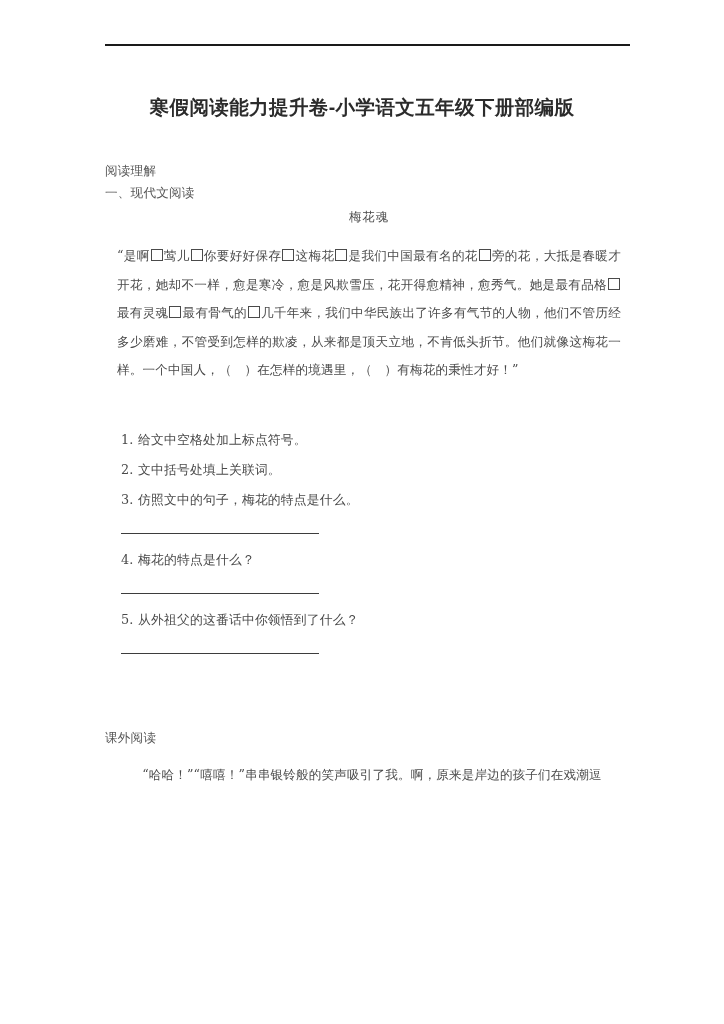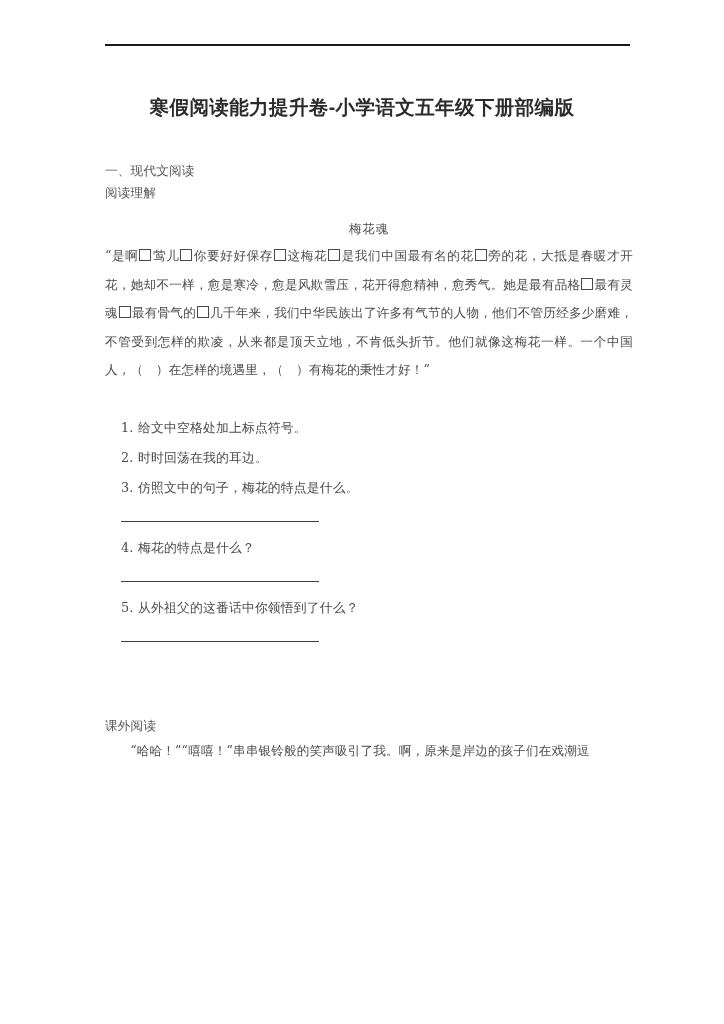--- a/index.html
+++ b/index.html
@@ -60,21 +60,21 @@
     line-height: 22px;
     color: #565656;
     letter-spacing: 0.2px;
   }
 
   .piece-title {
     text-align: center;
     font-size: 12.4px;
     line-height: 26px;
     color: #4a4a4a;
-    margin-top: 12px;
+    margin-top: 0;
     letter-spacing: 1px;
   }
 
   .body-text {
     font-size: 12.6px;
     line-height: 28.6px;
     color: #4a4a4a;
     text-align: justify;
     letter-spacing: 0.15px;
   }
@@ -116,51 +116,51 @@
     display: inline-block;
     width: 198px;
     border-bottom: 1.6px solid #3d3d3d;
     height: 11px;
     vertical-align: baseline;
   }
 
   .gap-sm { height: 12px; }
   .gap-lg { height: 46px; }
 
-  .para { margin: 0; }
+  .para { margin: 12px; }
 </style>
 </head>
 <body>
 
 <div class="page">
 
   <div class="top-rule"></div>
 
   <div class="doc-title">寒假阅读能力提升卷-小学语文五年级下册部编版</div>
 
   <div class="content">
 
+    <div class="sec-label">阅读理解</div>
+
     <div class="sec-label">一、现代文阅读</div>
-
-    <div class="sec-label">阅读理解</div>
 
     <div class="piece-title">梅花魂</div>
 
     <p class="body-text para">“是啊<span class="blank-box"></span>莺儿<span class="blank-box"></span>你要好好保存<span class="blank-box"></span>这梅花<span class="blank-box"></span>是我们中国最有名的花<span class="blank-box"></span>旁的花，大抵是春暖才开花，她却不一样，愈是寒冷，愈是风欺雪压，花开得愈精神，愈秀气。她是最有品格<span class="blank-box"></span>最有灵魂<span class="blank-box"></span>最有骨气的<span class="blank-box"></span>几千年来，我们中华民族出了许多有气节的人物，他们不管历经多少磨难，不管受到怎样的欺凌，从来都是顶天立地，不肯低头折节。他们就像这梅花一样。一个中国人，（　）在怎样的境遇里，（　）有梅花的秉性才好！”</p>
 
     <div class="gap-sm"></div>
 
     <ul class="q-list">
       <li class="q-item">
         <span>1.</span>
         <span>给文中空格处加上标点符号。</span>
       </li>
       <li class="q-item">
         <span>2.</span>
-        <span>时时回荡在我的耳边。</span>
+        <span>文中括号处填上关联词。</span>
       </li>
       <li class="q-item">
         <span>3.</span>
         <span>仿照文中的句子，梅花的特点是什么。</span>
       </li>
       <li class="ans-rule">
         <span class="rule-line"></span>
       </li>
       <li class="q-item">
         <span>4.</span>

